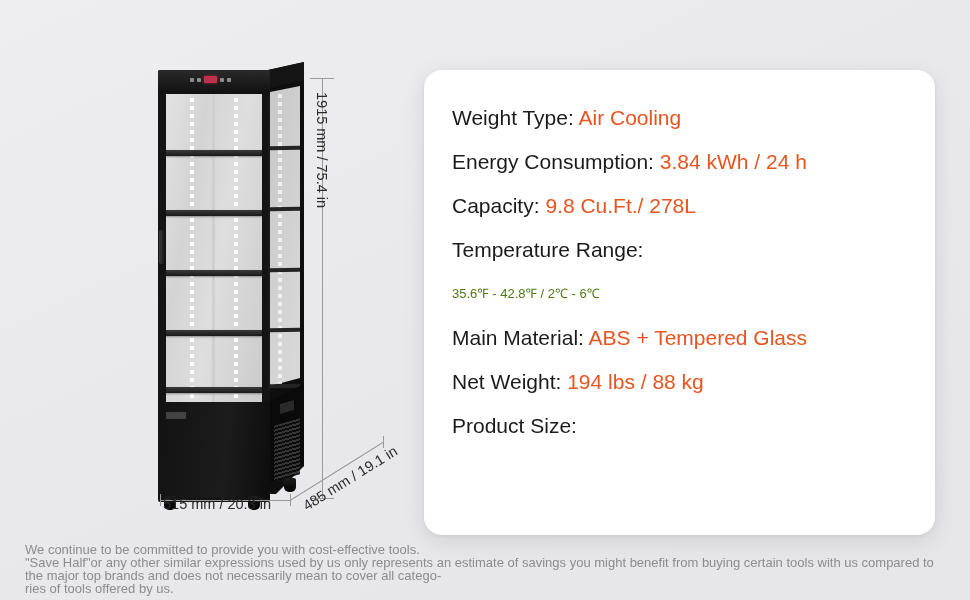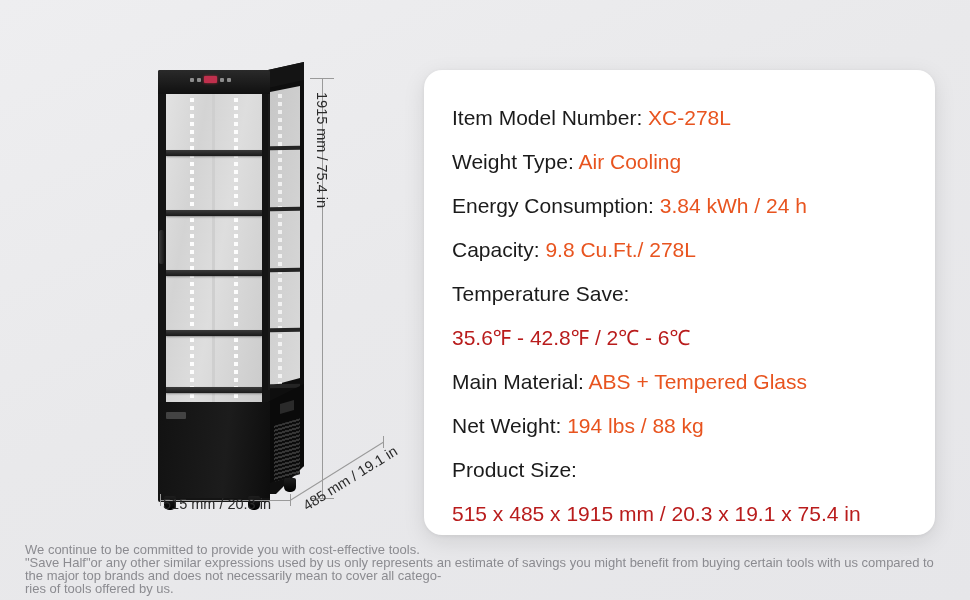--- a/index.html
+++ b/index.html
@@ -157,21 +157,21 @@
   .card{
     position:absolute;left:424px;top:70px;width:511px;height:465px;
     background:#fff;border-radius:18px;
     box-shadow:0 6px 22px rgba(0,0,0,.10), 0 1px 4px rgba(0,0,0,.06);
     padding:26px 0 0 28px;box-sizing:border-box;
   }
   .spec-row{
     font-size:21px;color:#1b1b1b;line-height:44px;white-space:nowrap;
   }
   .spec-val{color:#e8541f;}
-  .spec-val-only{font-size:21px;color:#b91c1c;line-height:44px;white-space:nowrap;}
+  .spec-val-only{font-size:13px;color:#4d7c0f;line-height:44px;white-space:nowrap;}
 
   
   .footer{
     position:absolute;left:25px;top:543px;width:920px;
     font-size:13px;line-height:13px;color:#8b8b90;
   }
 </style>
 </head>
 <body>
 
@@ -236,59 +236,54 @@
   <div class="dim-line dim-v" style="left:290px;top:494px;height:12px;"></div>
   <div class="dim-text dim-width-text">515 mm / 20.3 in</div>
 
   <div class="dim-line dim-h" style="left:290px;top:500px;width:110px;transform:rotate(-32deg);transform-origin:left center;"></div>
   <div class="dim-line dim-v" style="left:290px;top:494px;height:12px;"></div>
   <div class="dim-line dim-v" style="left:383px;top:436px;height:12px;"></div>
   <div class="dim-text dim-depth-text">485 mm / 19.1 in</div>
 
   <div class="card">
 
-    <div class="spec-row">
-      <span>Item Model Number:</span>
-      <span class="spec-val">XC-278L</span>
-    </div>
 
     <div class="spec-row">
       <span>Weight Type:</span>
       <span class="spec-val">Air Cooling</span>
     </div>
 
     <div class="spec-row">
       <span>Energy Consumption:</span>
       <span class="spec-val">3.84 kWh / 24 h</span>
     </div>
 
     <div class="spec-row">
       <span>Capacity:</span>
       <span class="spec-val">9.8 Cu.Ft./ 278L</span>
     </div>
 
     <div class="spec-row">
-      <span>Temperature Save:</span>
+      <span>Temperature Range:</span>
     </div>
     <div class="spec-val-only">35.6℉ - 42.8℉ / 2℃ - 6℃</div>
 
     <div class="spec-row">
       <span>Main Material:</span>
       <span class="spec-val">ABS + Tempered Glass</span>
     </div>
 
     <div class="spec-row">
       <span>Net Weight:</span>
       <span class="spec-val">194 lbs / 88 kg</span>
     </div>
 
     <div class="spec-row">
       <span>Product Size:</span>
     </div>
-    <div class="spec-val-only">515 x 485 x 1915 mm / 20.3 x 19.1 x 75.4 in</div>
 
   </div>
 
   <div class="footer">
     <div>We continue to be committed to provide you with cost-effective tools.</div>
     <div>"Save Half"or any other similar expressions used by us only represents an estimate of savings you might benefit from buying certain tools with us compared to the major top brands and does not necessarily mean to cover all catego-</div>
     <div>ries of tools offered by us.</div>
   </div>
 
 </div>

